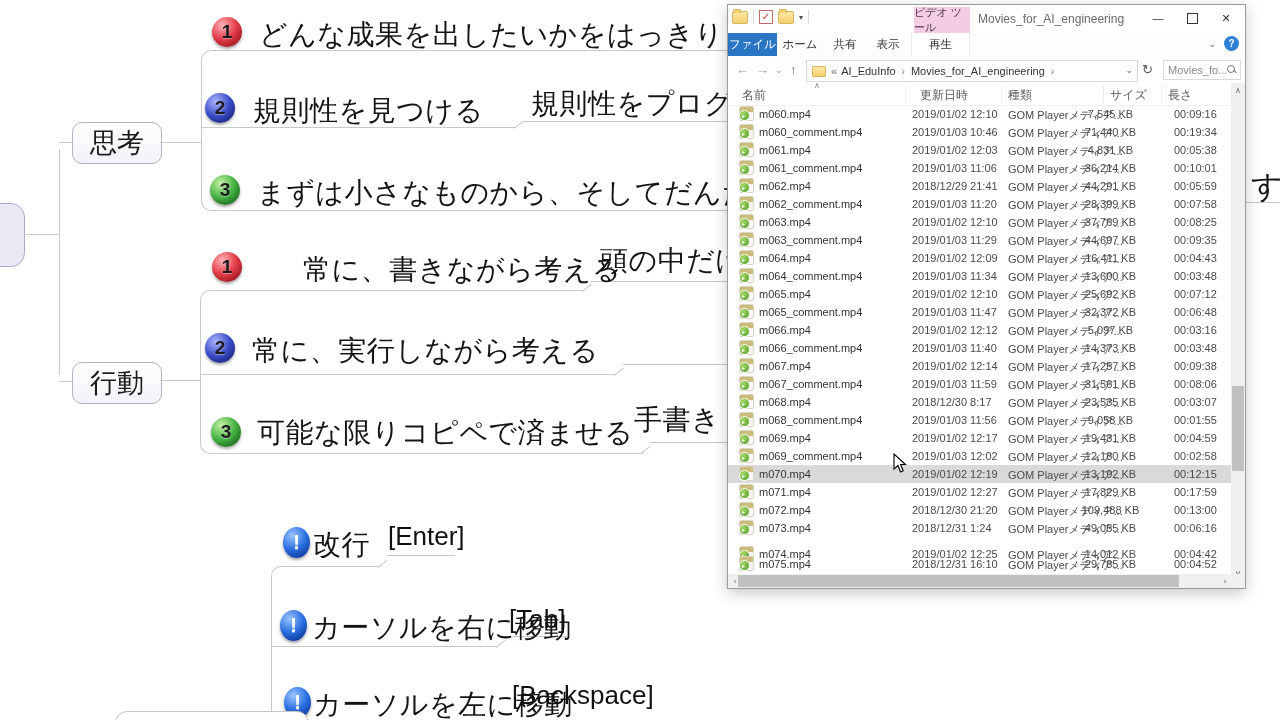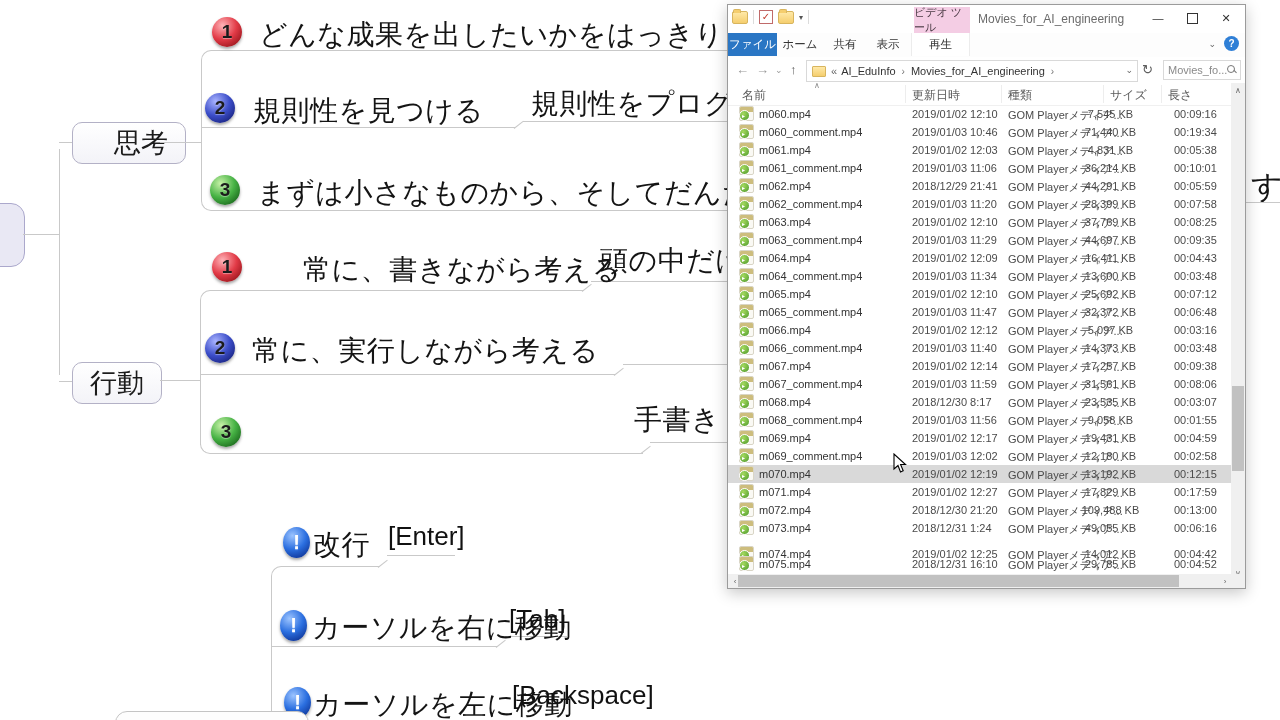--- a/index.html
+++ b/index.html
@@ -99,21 +99,21 @@
 <body>
 
 <div id="mindmap">
 
   <div class="mm-root" style="left:-22px;top:203px;width:45px;height:62px;"></div>
   <div class="mm-line-h" style="left:23px;top:234px;width:36px;"></div>
   <div class="mm-line-v" style="left:59px;top:149px;height:226px;"></div>
   <div class="mm-corner-tl" style="left:59px;top:142px;width:13px;height:9px;border-left:none;border-top-left-radius:0;border-top:1.5px solid #c9c9c9;"></div>
   <div class="mm-line-h" style="left:59px;top:381px;width:13px;"></div>
 
-  <div class="mm-node" style="left:72px;top:122px;width:88px;height:40px;padding-left:24px;">
+  <div class="mm-node" style="left:72px;top:122px;width:88px;height:40px;">
     <span>思考</span>
   </div>
   <div class="mm-line-h" style="left:160px;top:142px;width:42px;"></div>
 
   <div class="mm-corner-tl" style="left:201px;top:50px;width:700px;height:78px;"></div>
   <div class="mm-line-v" style="left:201px;top:126px;height:75px;"></div>
   <div class="mm-line-h" style="left:201px;top:127px;width:314px;"></div>
   <div class="mm-slant" style="left:514px;top:128px;"></div>
   <div class="mm-line-h" style="left:523px;top:121px;width:380px;"></div>
   <div class="mm-corner-bl" style="left:201px;top:200px;width:700px;height:10px;"></div>
@@ -159,20 +159,21 @@
   <div class="mm-text-s" style="left:600px;top:242px;">頭の中だけ</div>
 
   <div class="ball ball-blue" style="left:205px;top:333px;">
     <span>2</span>
     </div>
   <div class="mm-text" style="left:252px;top:332px;">常に、実行しながら考える</div>
 
   <div class="ball ball-green" style="left:211px;top:417px;">
     <span>3</span>
     </div>
+  <div class="mm-text" style="left:257px;top:414px;">可能な限りコピペで済ませる</div>
   <div class="mm-text-s" style="left:634px;top:401px;">手書き</div>
 
   <div class="mm-corner-tl" style="left:271px;top:566px;width:108px;height:81px;"></div>
   <div class="mm-slant" style="left:378px;top:567px;"></div>
   <div class="mm-line-h" style="left:387px;top:555px;width:68px;"></div>
   <div class="mm-line-v" style="left:271px;top:645px;height:75px;"></div>
   <div class="mm-line-h" style="left:271px;top:646px;width:226px;"></div>
   <div class="mm-slant" style="left:496px;top:647px;"></div>
   <div class="mm-line-h" style="left:505px;top:636px;width:62px;"></div>
 
@@ -249,21 +250,21 @@
     <span class="refresh">↻</span>
     <div class="searchbox">
       <span>Movies_fo...</span>
       <span class="mag"></span>
     </div>
   </div>
 
   <div class="headrow">
     <span class="hcell" style="left:14px;">名前</span>
     <span class="sortmark" style="left:86px;">∧</span>
-    <span class="hcell" style="left:184px;">更新日時</span>
+    <span class="hcell" style="left:192px;">更新日時</span>
     <span class="hcell" style="left:280px;">種類</span>
     <span class="hcell" style="left:382px;">サイズ</span>
     <span class="hcell" style="left:440px;font-family:Liberation Mono, monospace;">長さ</span>
     <span class="hsep" style="left:177px;"></span>
     <span class="hsep" style="left:273px;"></span>
     <span class="hsep" style="left:375px;"></span>
     <span class="hsep" style="left:433px;"></span>
   </div>
 
   <div id="filelist">

